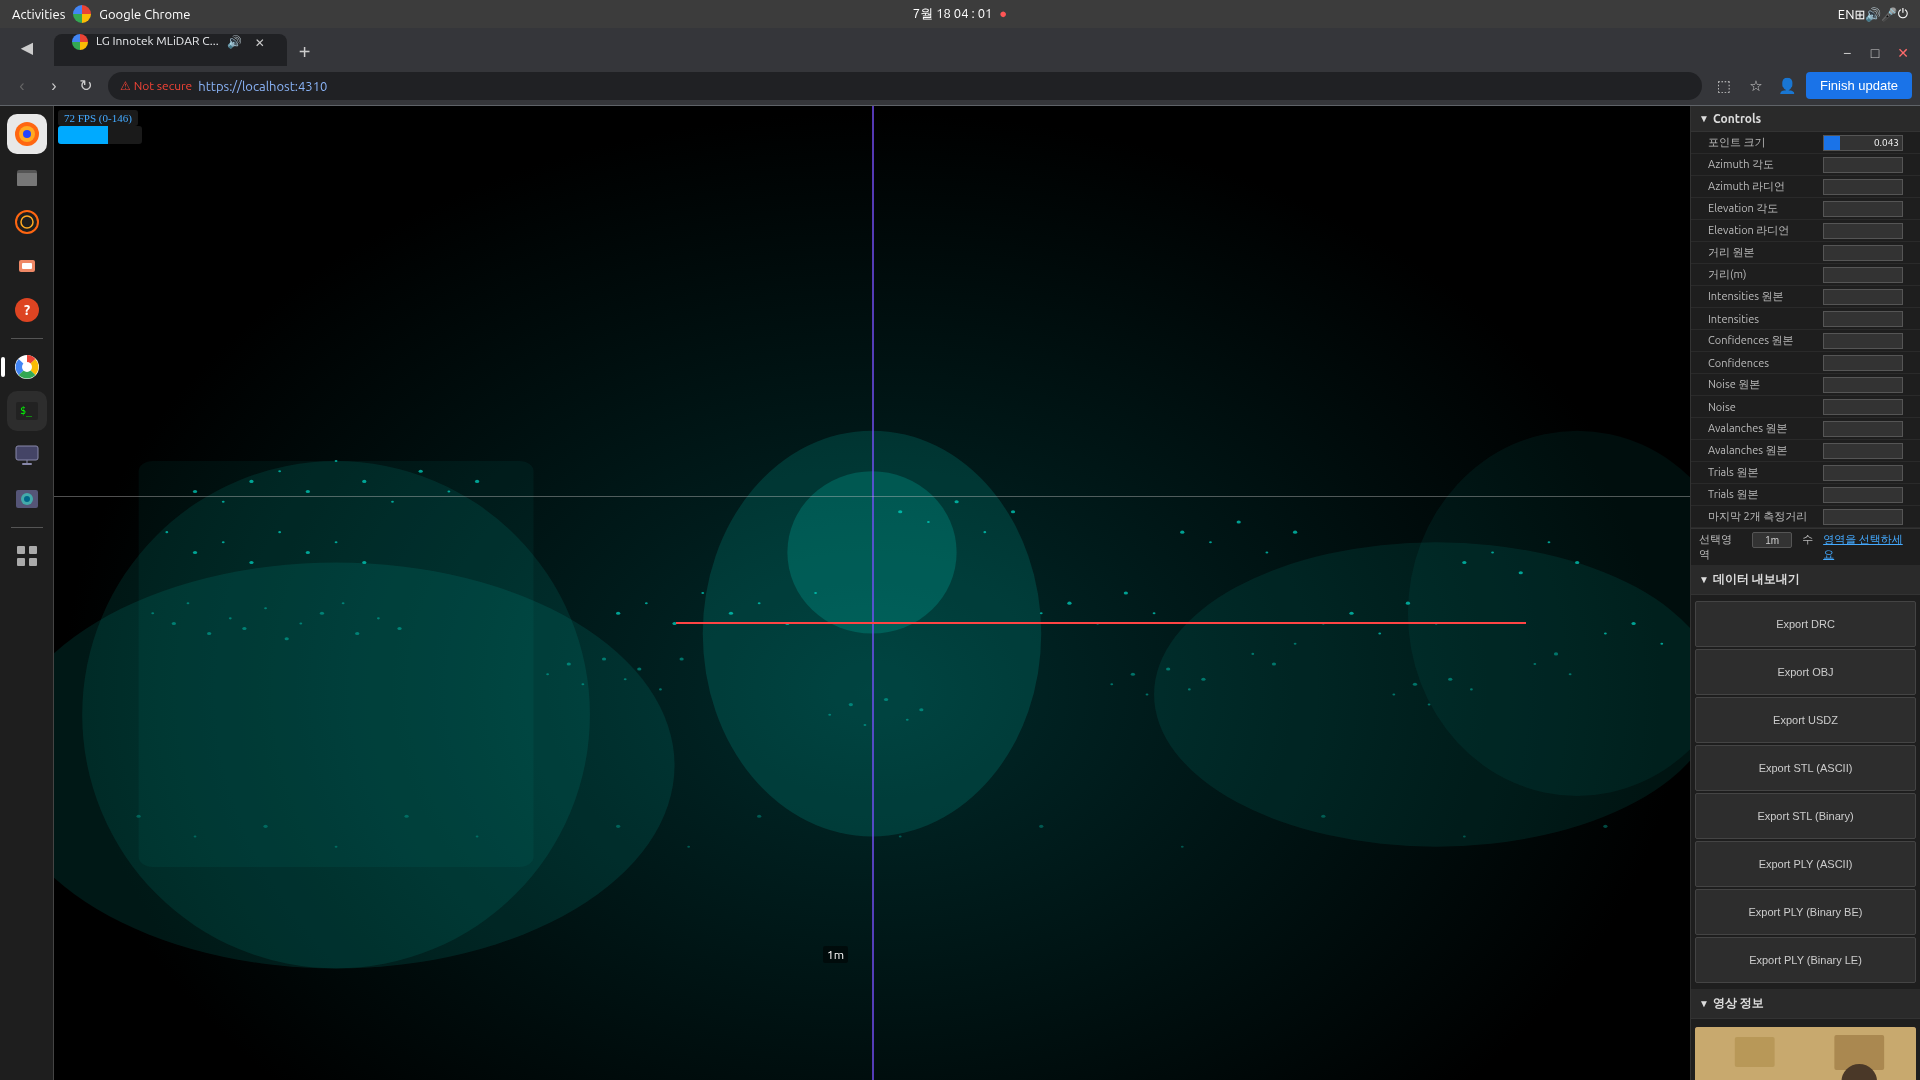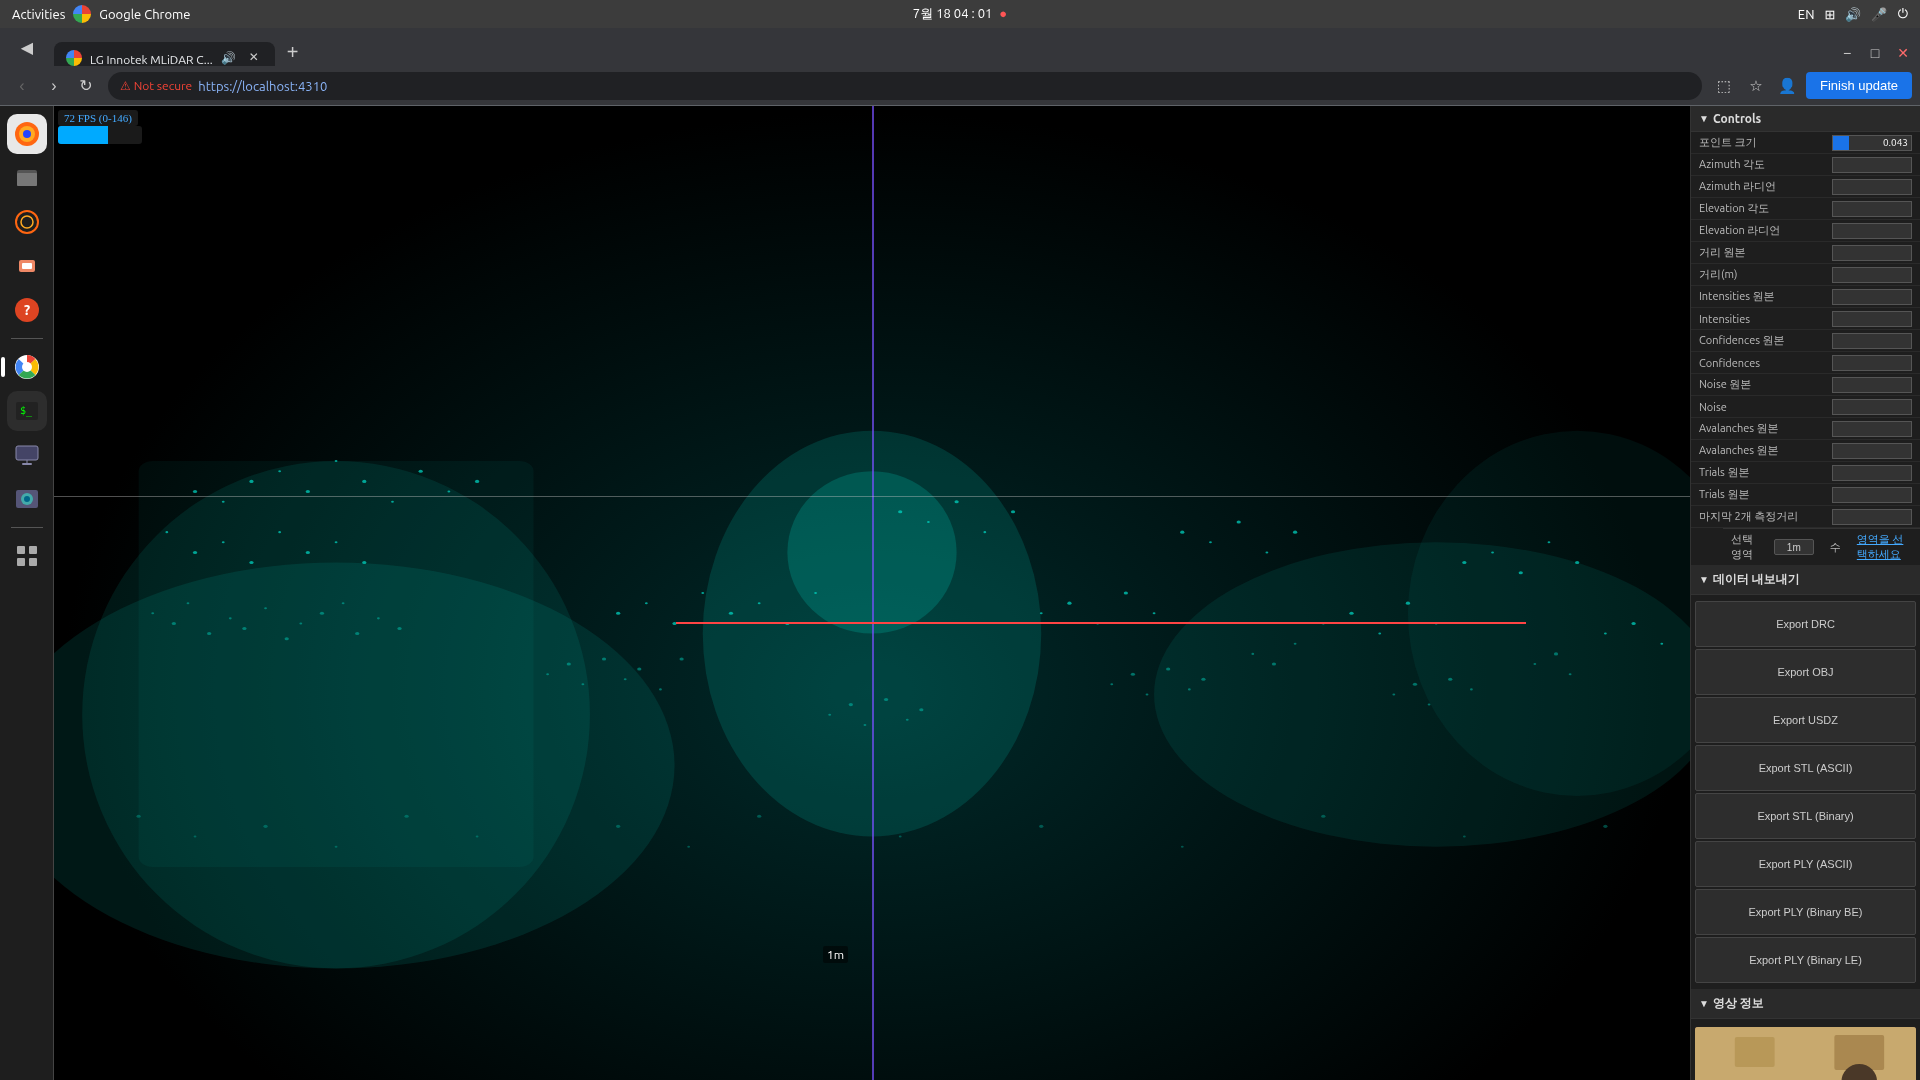--- a/index.html
+++ b/index.html
@@ -14,21 +14,21 @@
       align-items: center;
       justify-content: space-between;
       padding: 0 12px;
       color: #fff;
       font-size: 13px;
       position: relative;
       z-index: 100;
     }
     .os-topbar-left { display: flex; align-items: center; gap: 8px; }
     .os-topbar-center { position: absolute; left: 50%; transform: translateX(-50%); font-size: 13px; }
-    .os-topbar-right { display: flex; align-items: center; gap: 10px; font-size: 13px; }
+    .os-topbar-right { display: flex; align-items: center; font-size: 13px; }
     .activities-btn { color: #fff; cursor: pointer; font-size: 13px; }
     .chrome-icon { width: 18px; height: 18px; border-radius: 50%; background: conic-gradient(#ea4335 0deg 90deg, #fbbc04 90deg 180deg, #34a853 180deg 270deg, #4285f4 270deg 360deg); display: inline-block; }
 
     
     .chrome-window {
       width: 1920px;
       height: 1052px;
       display: flex;
       flex-direction: column;
       background: #202124;
@@ -57,26 +57,26 @@
       width: 26px; height: 26px;
       border-radius: 50%;
       border: none;
       background: transparent;
       color: #ccc;
       font-size: 16px;
       cursor: pointer;
       display: flex; align-items: center; justify-content: center;
     }
     .tab-active {
-      height: 24px;
+      height: 32px;
       background: #202124;
       border-radius: 8px 8px 0 0;
       display: flex;
-      align-items: flex-end;
-      padding: 0 12px;
+      align-items: flex-start;
+      padding: 0 18px;
       gap: 8px;
       min-width: 200px;
       max-width: 280px;
       color: #e8eaed;
       font-size: 13px;
       position: relative;
     }
     .tab-favicon { width: 16px; height: 16px; border-radius: 50%; background: conic-gradient(#ea4335 0deg 90deg, #fbbc04 90deg 180deg, #34a853 180deg 270deg, #4285f4 270deg 360deg); flex-shrink: 0; }
     .tab-label { flex: 1; overflow: hidden; text-overflow: ellipsis; white-space: nowrap; font-size: 12px; }
     .tab-audio { width: 16px; height: 16px; color: #8ab4f8; font-size: 12px; flex-shrink: 0; display: flex; align-items: center; justify-content: center; }
@@ -299,21 +299,21 @@
       font-size: 12px;
       font-weight: bold;
       cursor: pointer;
       border-bottom: 1px solid #333;
     }
     .section-header .arrow { font-size: 10px; }
 
     .control-row {
       display: flex;
       align-items: center;
-      padding: 3px 8px;
+      padding: 3px 17px;
       border-bottom: 1px solid #2a2a2a;
       min-height: 22px;
     }
     .control-label { flex: 1; color: #bbb; font-size: 11px; white-space: nowrap; overflow: hidden; text-overflow: ellipsis; }
     .control-input {
       width: 80px;
       height: 16px;
       background: #333;
       border: 1px solid #555;
       border-radius: 0;
@@ -362,26 +362,25 @@
     }
     
     .video-inner {
       width: 100%;
       height: 100%;
       background: linear-gradient(135deg, #c8a96e 0%, #b8956a 30%, #888 60%, #555 100%);
       display: flex; align-items: flex-end; justify-content: center;
     }
 
     .selection-row {
-      display: flex; align-items: center;
+      display: flex; 
       padding: 3px 8px;
       border-top: 1px solid #333;
       font-size: 11px; color: #bbb;
-      gap: 16px;
-      margin-left: 32px;
+      gap: 10px;
     }
     .selection-input {
       width: 40px; height: 16px; background: #333; border: 1px solid #555;
       color: #ccc; font-size: 10px; text-align: center; border-radius: 2px;
     }
     .selection-link { color: #4af; text-decoration: underline; cursor: pointer; font-size: 11px; }
 
     
     .controls-panel { scrollbar-width: thin; scrollbar-color: #555 #1e1e1e; }
   </style>

